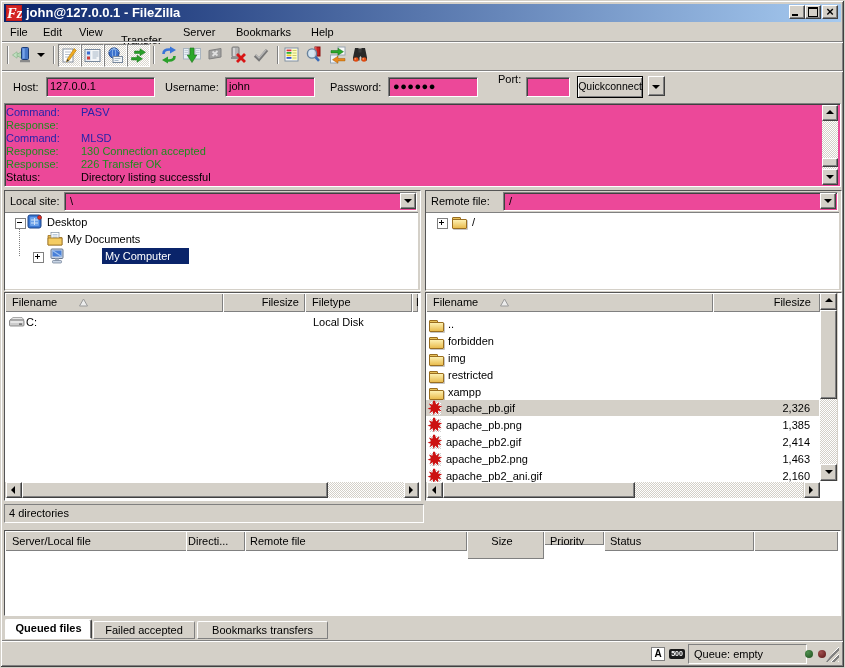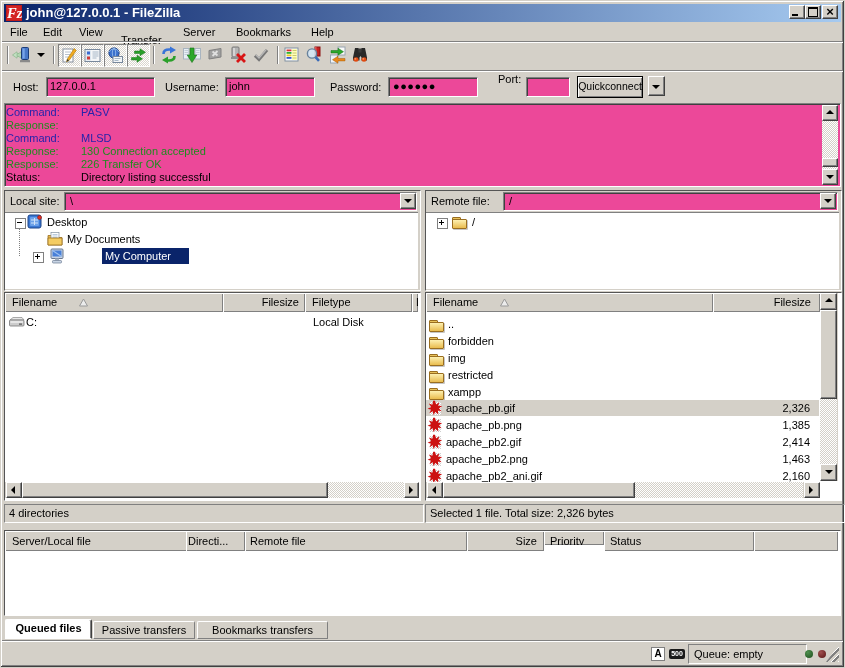--- a/index.html
+++ b/index.html
@@ -333,35 +333,34 @@
         </div>
  <div class="ab raised" style="left:17px;top:0px;width:190px;height:14px;"></div>
  <div class="ab track" style="left:209px;top:0px;width:168px;height:16px;"></div>
  <div class="ab raised" style="left:378px;top:0px;width:14px;height:14px;">
           <div class="tri-r ab" style="left:4px;top:3px;"></div>
         </div>
 </div>
 </div>
 
 <div class="ab sunkthin" style="left:4px;top:504px;width:414px;height:17px;line-height:17px;padding-left:4px;">4 directories</div>
-<div class="ab sunkthin" style="left:425px;top:504px;width:414px;height:17px;line-height:17px;padding-left:4px;">Selected 1 file. Total size: 2,326 bytes</div>
 
 <div id="queue">
 <div class="ab" style="left:4px;top:530px;width:835px;height:84px;border:1px solid;border-color:#555 #fff #fff #555;background:#fff;"></div>
 <div class="ab hcell" style="left:5px;top:531px;width:206px;height:20px;line-height:20px;"><span style="padding-left:7px;">Server/Local file</span></div>
 <div class="ab hcell" style="left:186px;top:531px;width:59px;height:20px;line-height:20px;"><span style="padding-left:2px;">Directi...</span></div>
 <div class="ab hcell" style="left:245px;top:531px;width:222px;height:20px;line-height:20px;"><span style="padding-left:5px;">Remote file</span></div>
-<div class="ab hcell" style="left:467px;top:531px;width:77px;height:20px;line-height:20px;text-align:right;"><span style="padding-right:7px;">Size</span></div>
+<div class="ab hcell" style="left:467px;top:531px;width:77px;height:28px;line-height:20px;text-align:center;"><span style="padding-right:7px;">Size</span></div>
 <div class="ab hcell" style="left:544px;top:531px;width:60px;height:14px;line-height:20px;"><span style="padding-left:6px;">Priority</span></div>
 <div class="ab hcell" style="left:604px;top:531px;width:150px;height:20px;line-height:20px;"><span style="padding-left:6px;">Status</span></div>
 <div class="ab hcell" style="left:754px;top:531px;width:84px;height:20px;line-height:20px;"></div>
 </div>
 
 <div id="tabs">
-<div class="ab" style="left:93px;top:621px;width:100px;height:16px;background:#d4d0c8;border:1px solid;border-color:#fff #808080 #808080 #fff;border-radius:2px 2px 0 0;text-align:center;line-height:16px;">Passive transfers</div>
+<div class="ab" style="left:93px;top:621px;width:100px;height:16px;background:#d4d0c8;border:1px solid;border-color:#fff #808080 #808080 #fff;border-radius:2px 2px 0 0;text-align:center;line-height:16px;">Failed accepted</div>
 <div class="ab" style="left:197px;top:621px;width:129px;height:16px;background:#d4d0c8;border:1px solid;border-color:#fff #808080 #808080 #fff;border-radius:2px 2px 0 0;text-align:center;line-height:16px;">Bookmarks transfers</div>
 <div class="ab" style="left:5px;top:619px;width:85px;height:18px;background:#fff;border:1px solid;border-color:#fff #404040 #fff #fff;border-radius:2px 2px 0 0;text-align:center;line-height:17px;font-weight:bold;box-shadow:inset -1px 0 0 #808080;">Queued files</div>
 </div>
 
 <div id="statusbar">
 <div class="ab" style="left:2px;top:640px;width:841px;height:1px;background:#808080"></div>
 <div class="ab" style="left:2px;top:641px;width:841px;height:1px;background:#fff"></div>
 <div class="ab" style="left:651px;top:647px;width:12px;height:12px;background:#fff;border:1px solid #808080;font-weight:bold;font-size:10px;text-align:center;line-height:12px;">A</div>
 <div class="ab" style="left:669px;top:649px;width:16px;height:10px;background:#1a1a1a;border-radius:2px;color:#fff;font-size:7px;font-weight:bold;text-align:center;line-height:10px;">500</div>
 <div class="ab sunkthin" style="left:688px;top:644px;width:112px;height:18px;line-height:18px;padding-left:5px;">Queue: empty</div>

